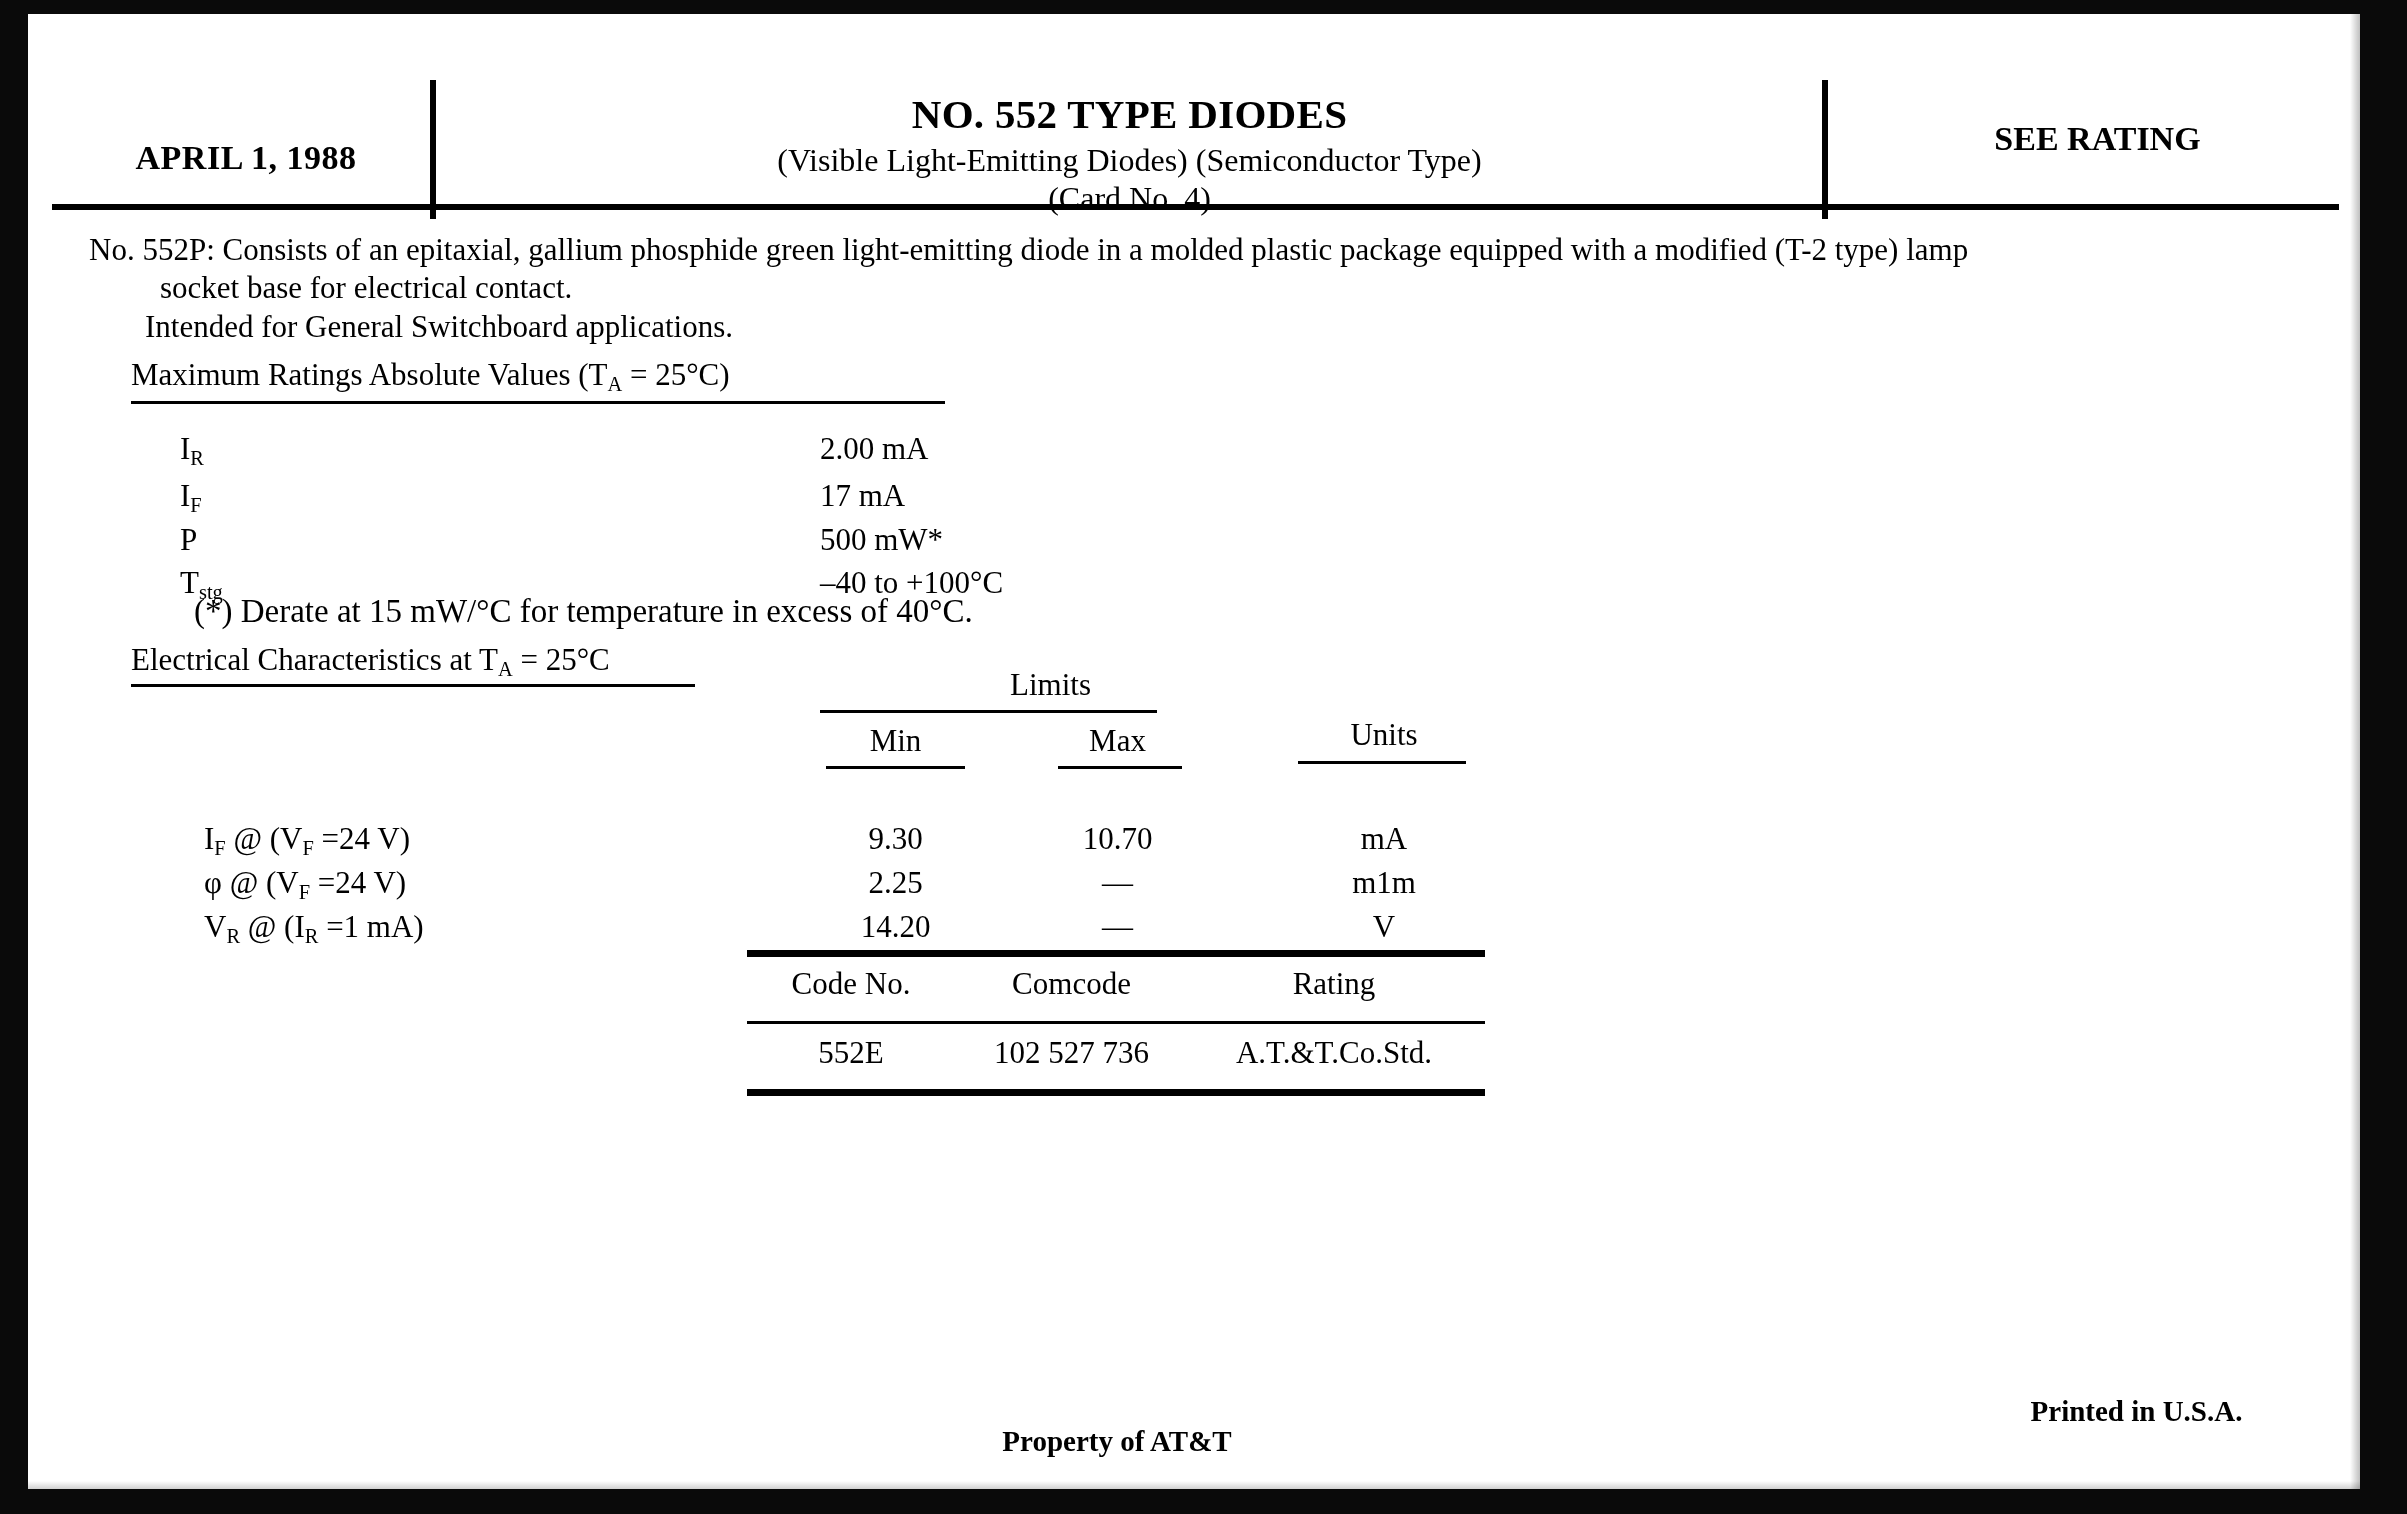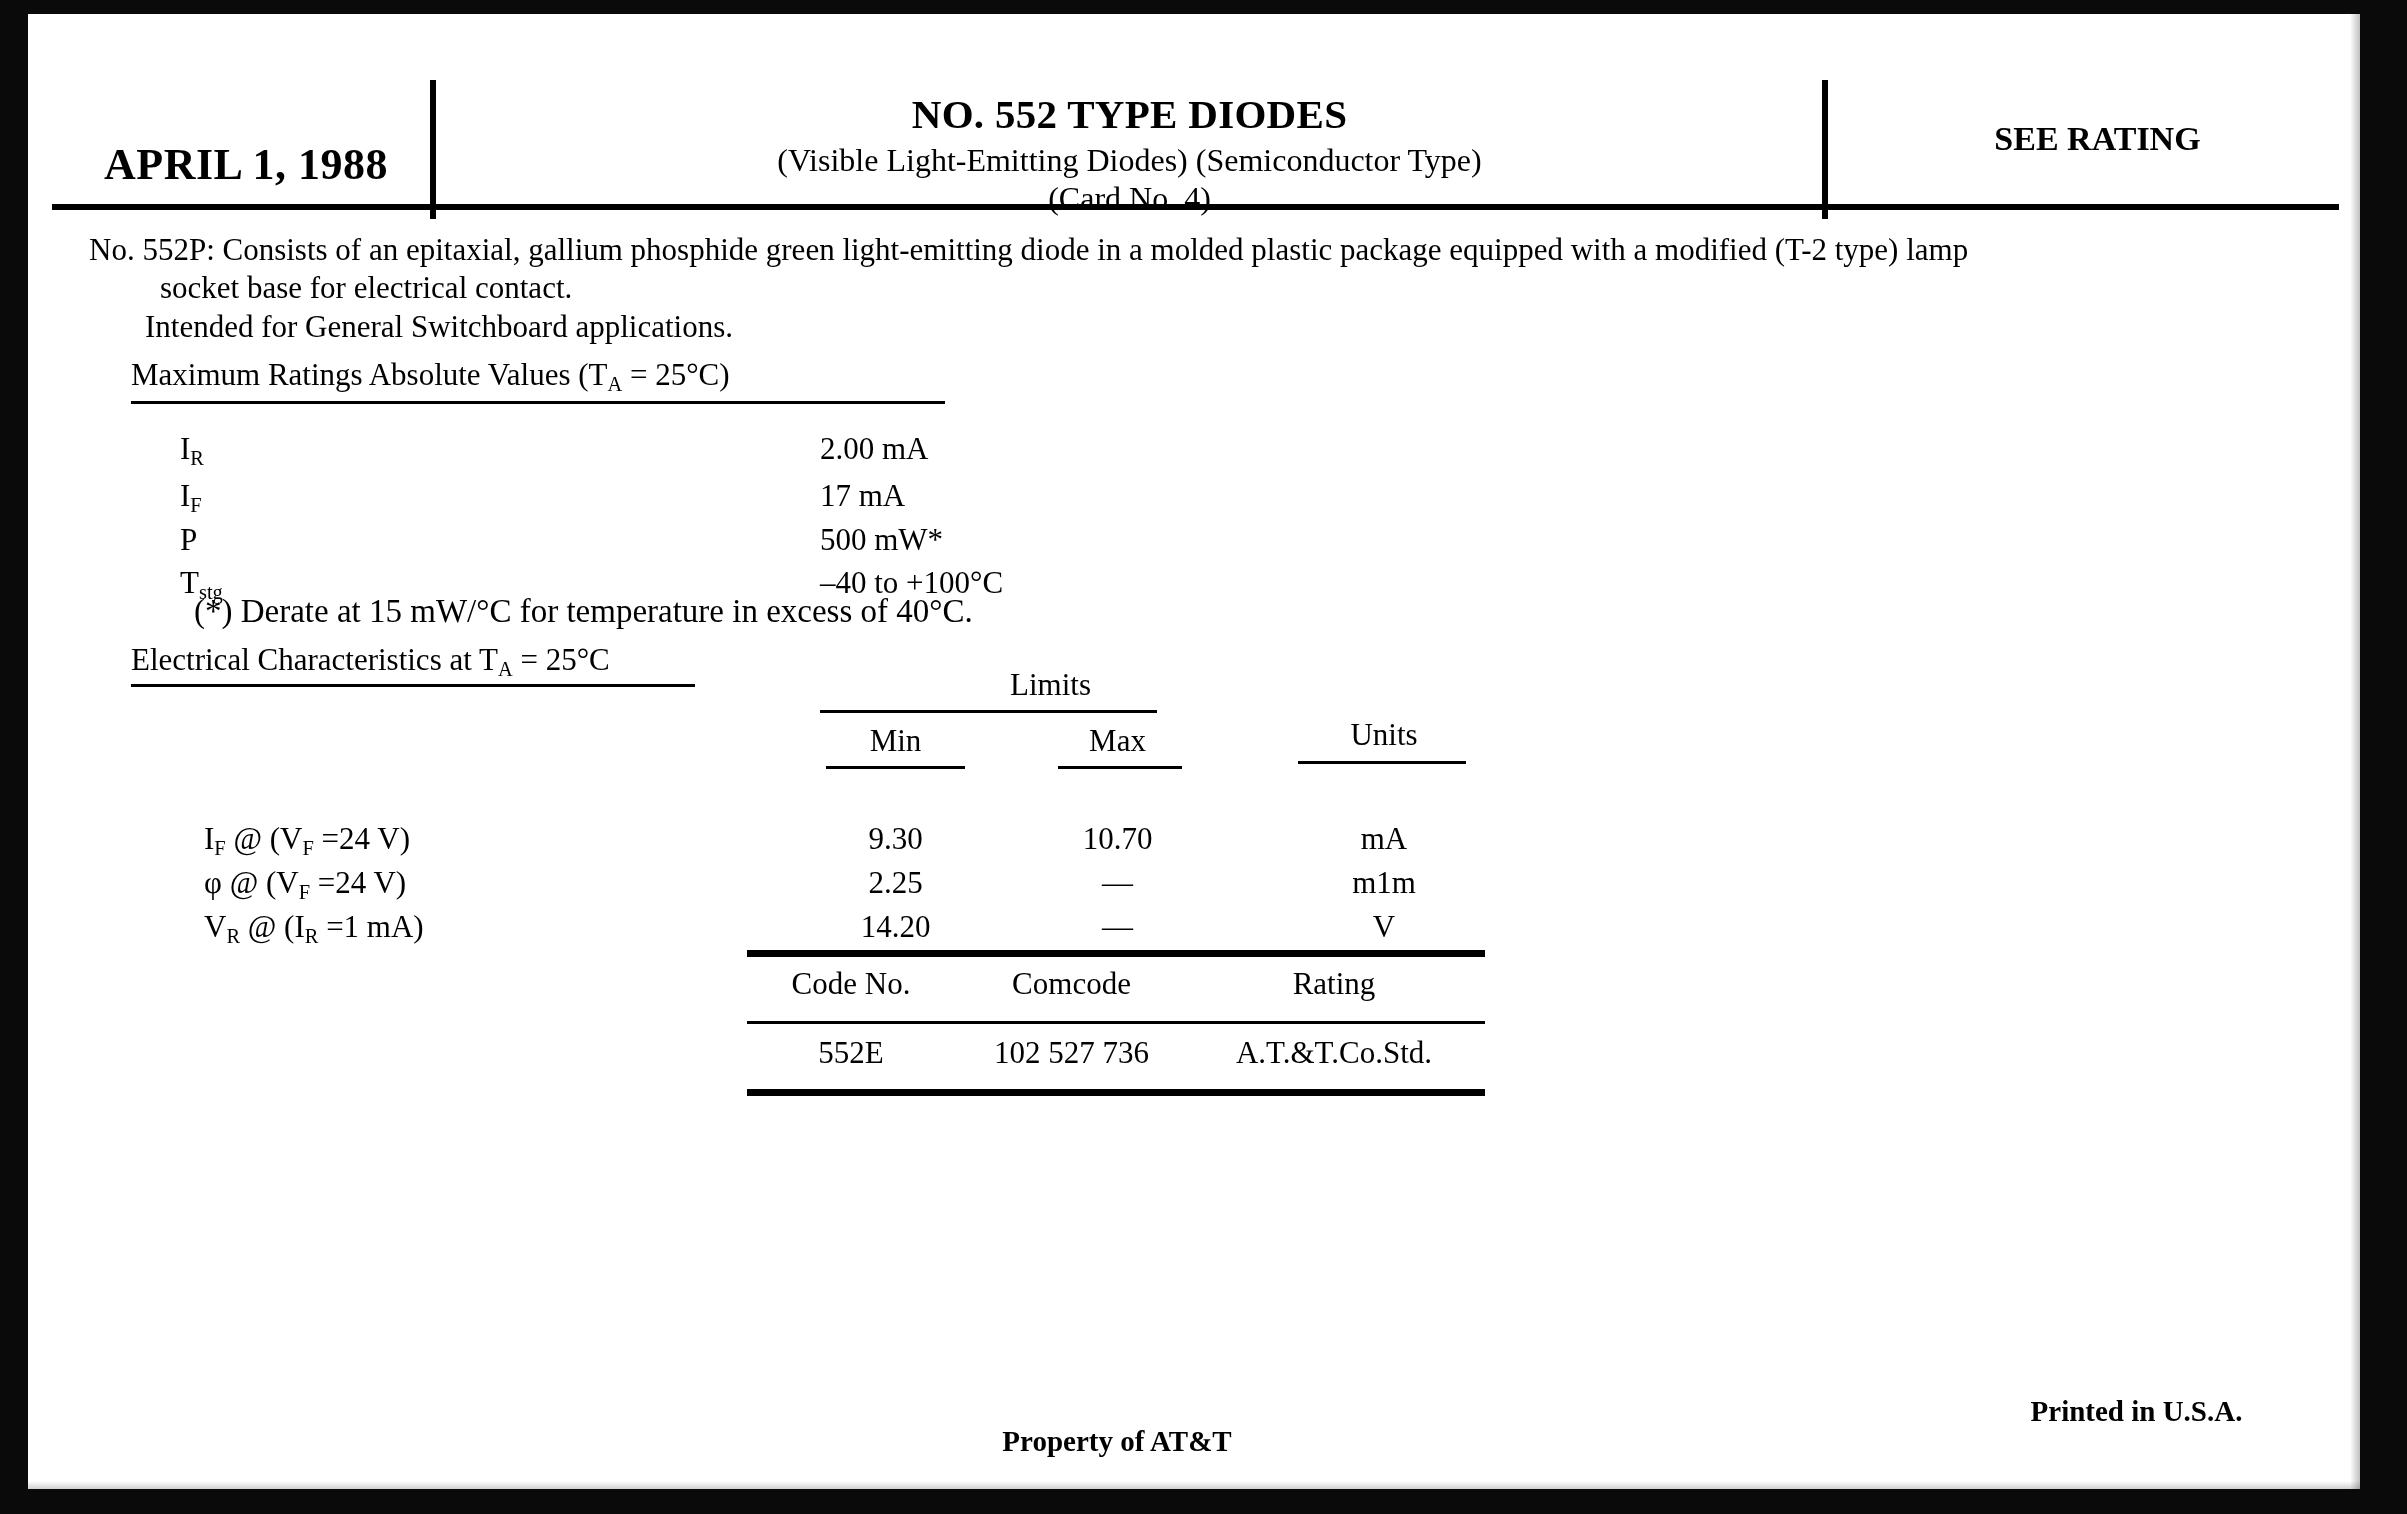--- a/index.html
+++ b/index.html
@@ -52,21 +52,21 @@
     width: 100%;
     height: 158px;
   }
   .header-date {
     position: absolute;
     left: 40px;
     top: 95px;
     width: 356px;
     text-align: center;
     font-weight: bold;
-    font-size: 44px;
+    font-size: 34px;
     letter-spacing: 0.5px;
   }
   .header-rule-v1 {
     position: absolute;
     left: 402px;
     top: 36px;
     width: 6px;
     height: 139px;
     background: #000;
   }

